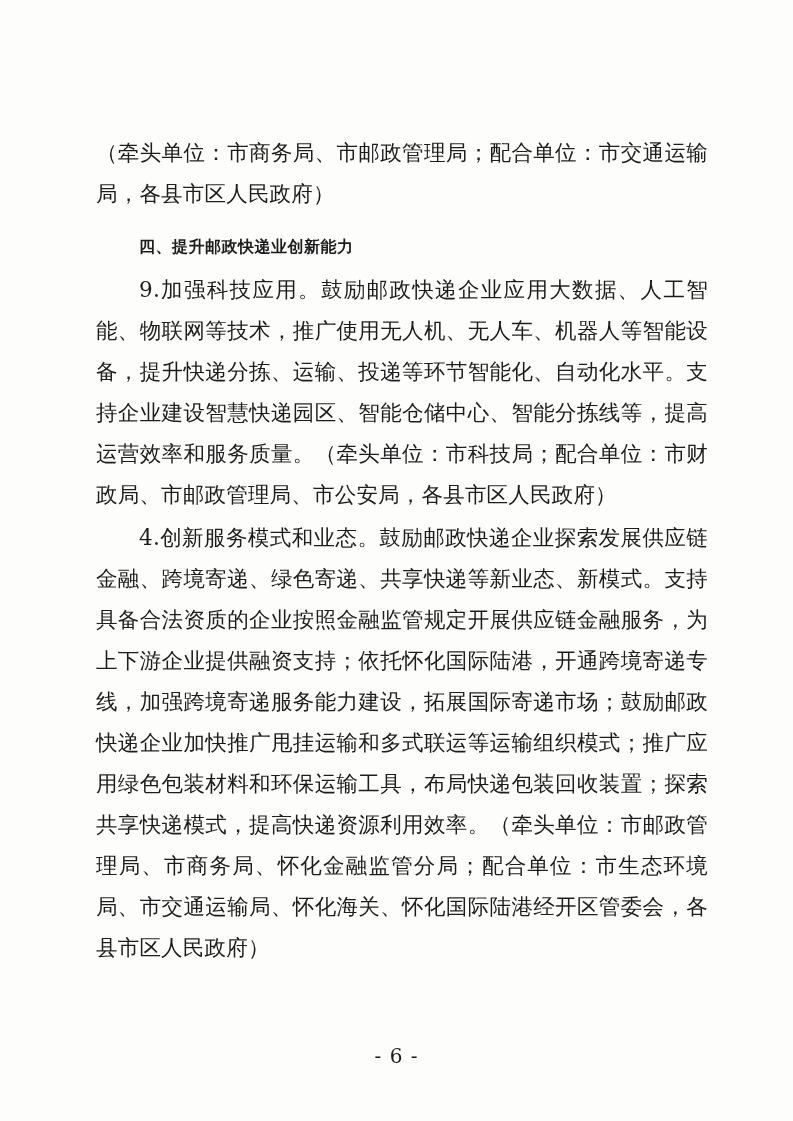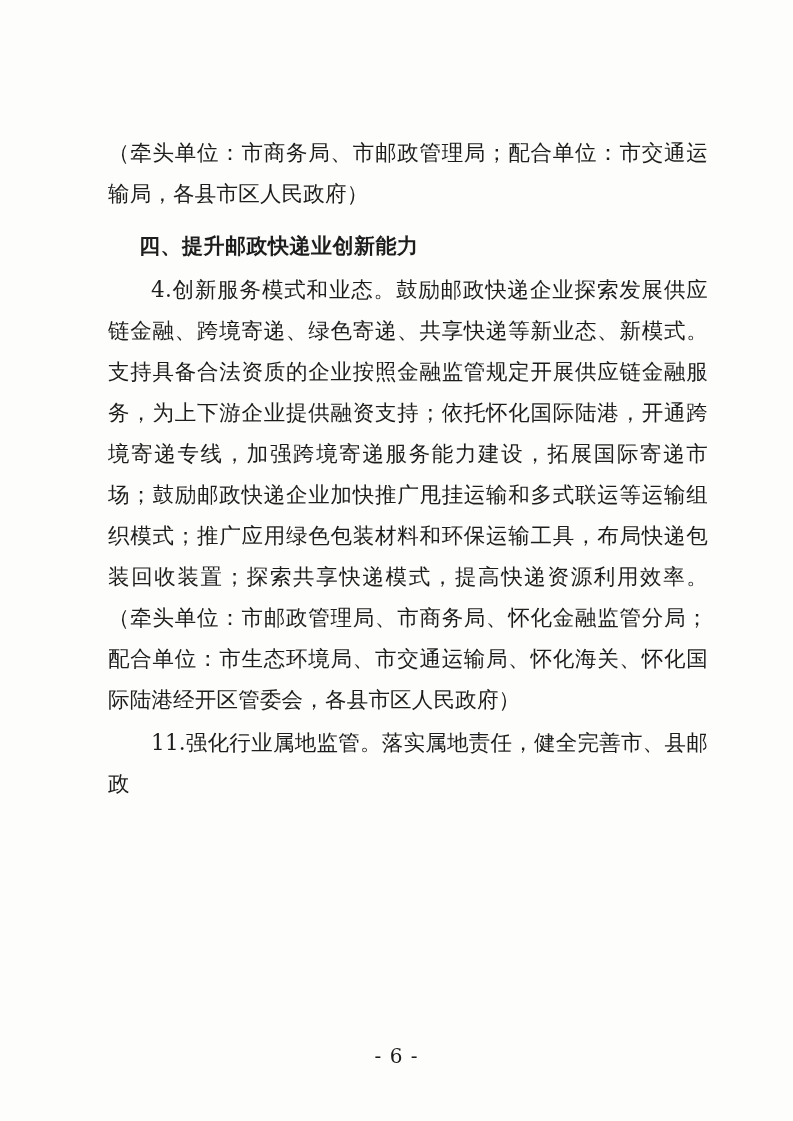--- a/index.html
+++ b/index.html
@@ -18,36 +18,36 @@
     font-family: "DejaVu Serif", "Liberation Serif", serif;
     color: #1d1d1d;
   }
   .content {
     position: absolute;
     left: 96px;
     top: 132px;
     width: 612px;
   }
   p.para {
-    margin: 0 0 2px 12px;
+    margin: 0 0 2px 0;
     font-size: 21.5px;
     line-height: 41px;
     text-align: justify;
     text-justify: inter-ideograph;
     letter-spacing: 0.2px;
     text-indent: 0;
     white-space: normal;
     word-break: break-all;
   }
   p.indent {
     text-indent: 43px;
   }
   h2.section {
     margin: 12px 0 2px 0;
-    font-size: 21px;
+    font-size: 16px;
     line-height: 41px;
     font-weight: bold;
     font-family: "DejaVu Sans", "Liberation Sans", sans-serif;
     text-indent: 43px;
     letter-spacing: 0.5px;
   }
   .page-number {
     position: absolute;
     left: 0;
     right: 0;
@@ -62,22 +62,22 @@
 </head>
 <body>
 
 <div class="page">
   <div class="content">
 
     <p class="para">（牵头单位：市商务局、市邮政管理局；配合单位：市交通运输局，各县市区人民政府）</p>
 
     <h2 class="section">四、提升邮政快递业创新能力</h2>
 
+    <p class="para indent">9.加强科技应用。鼓励邮政快递企业应用大数据、人工智能、物联网等技术，推广使用无人机、无人车、机器人等智能设备，提升快递分拣、运输、投递等环节智能化、自动化水平。支持企业建设智慧快递园区、智能仓储中心、智能分拣线等，提高运营效率和服务质量。（牵头单位：市科技局；配合单位：市财政局、市邮政管理局、市公安局，各县市区人民政府）</p>
 
     <p class="para indent">4.创新服务模式和业态。鼓励邮政快递企业探索发展供应链金融、跨境寄递、绿色寄递、共享快递等新业态、新模式。支持具备合法资质的企业按照金融监管规定开展供应链金融服务，为上下游企业提供融资支持；依托怀化国际陆港，开通跨境寄递专线，加强跨境寄递服务能力建设，拓展国际寄递市场；鼓励邮政快递企业加快推广甩挂运输和多式联运等运输组织模式；推广应用绿色包装材料和环保运输工具，布局快递包装回收装置；探索共享快递模式，提高快递资源利用效率。（牵头单位：市邮政管理局、市商务局、怀化金融监管分局；配合单位：市生态环境局、市交通运输局、怀化海关、怀化国际陆港经开区管委会，各县市区人民政府）</p>
 
 
-    <p class="para indent">11.强化行业属地监管。落实属地责任，健全完善市、县邮政</p>
 
   </div>
 
   <div class="page-number">- 6 -</div>
 </div>
 
 </body></html>

